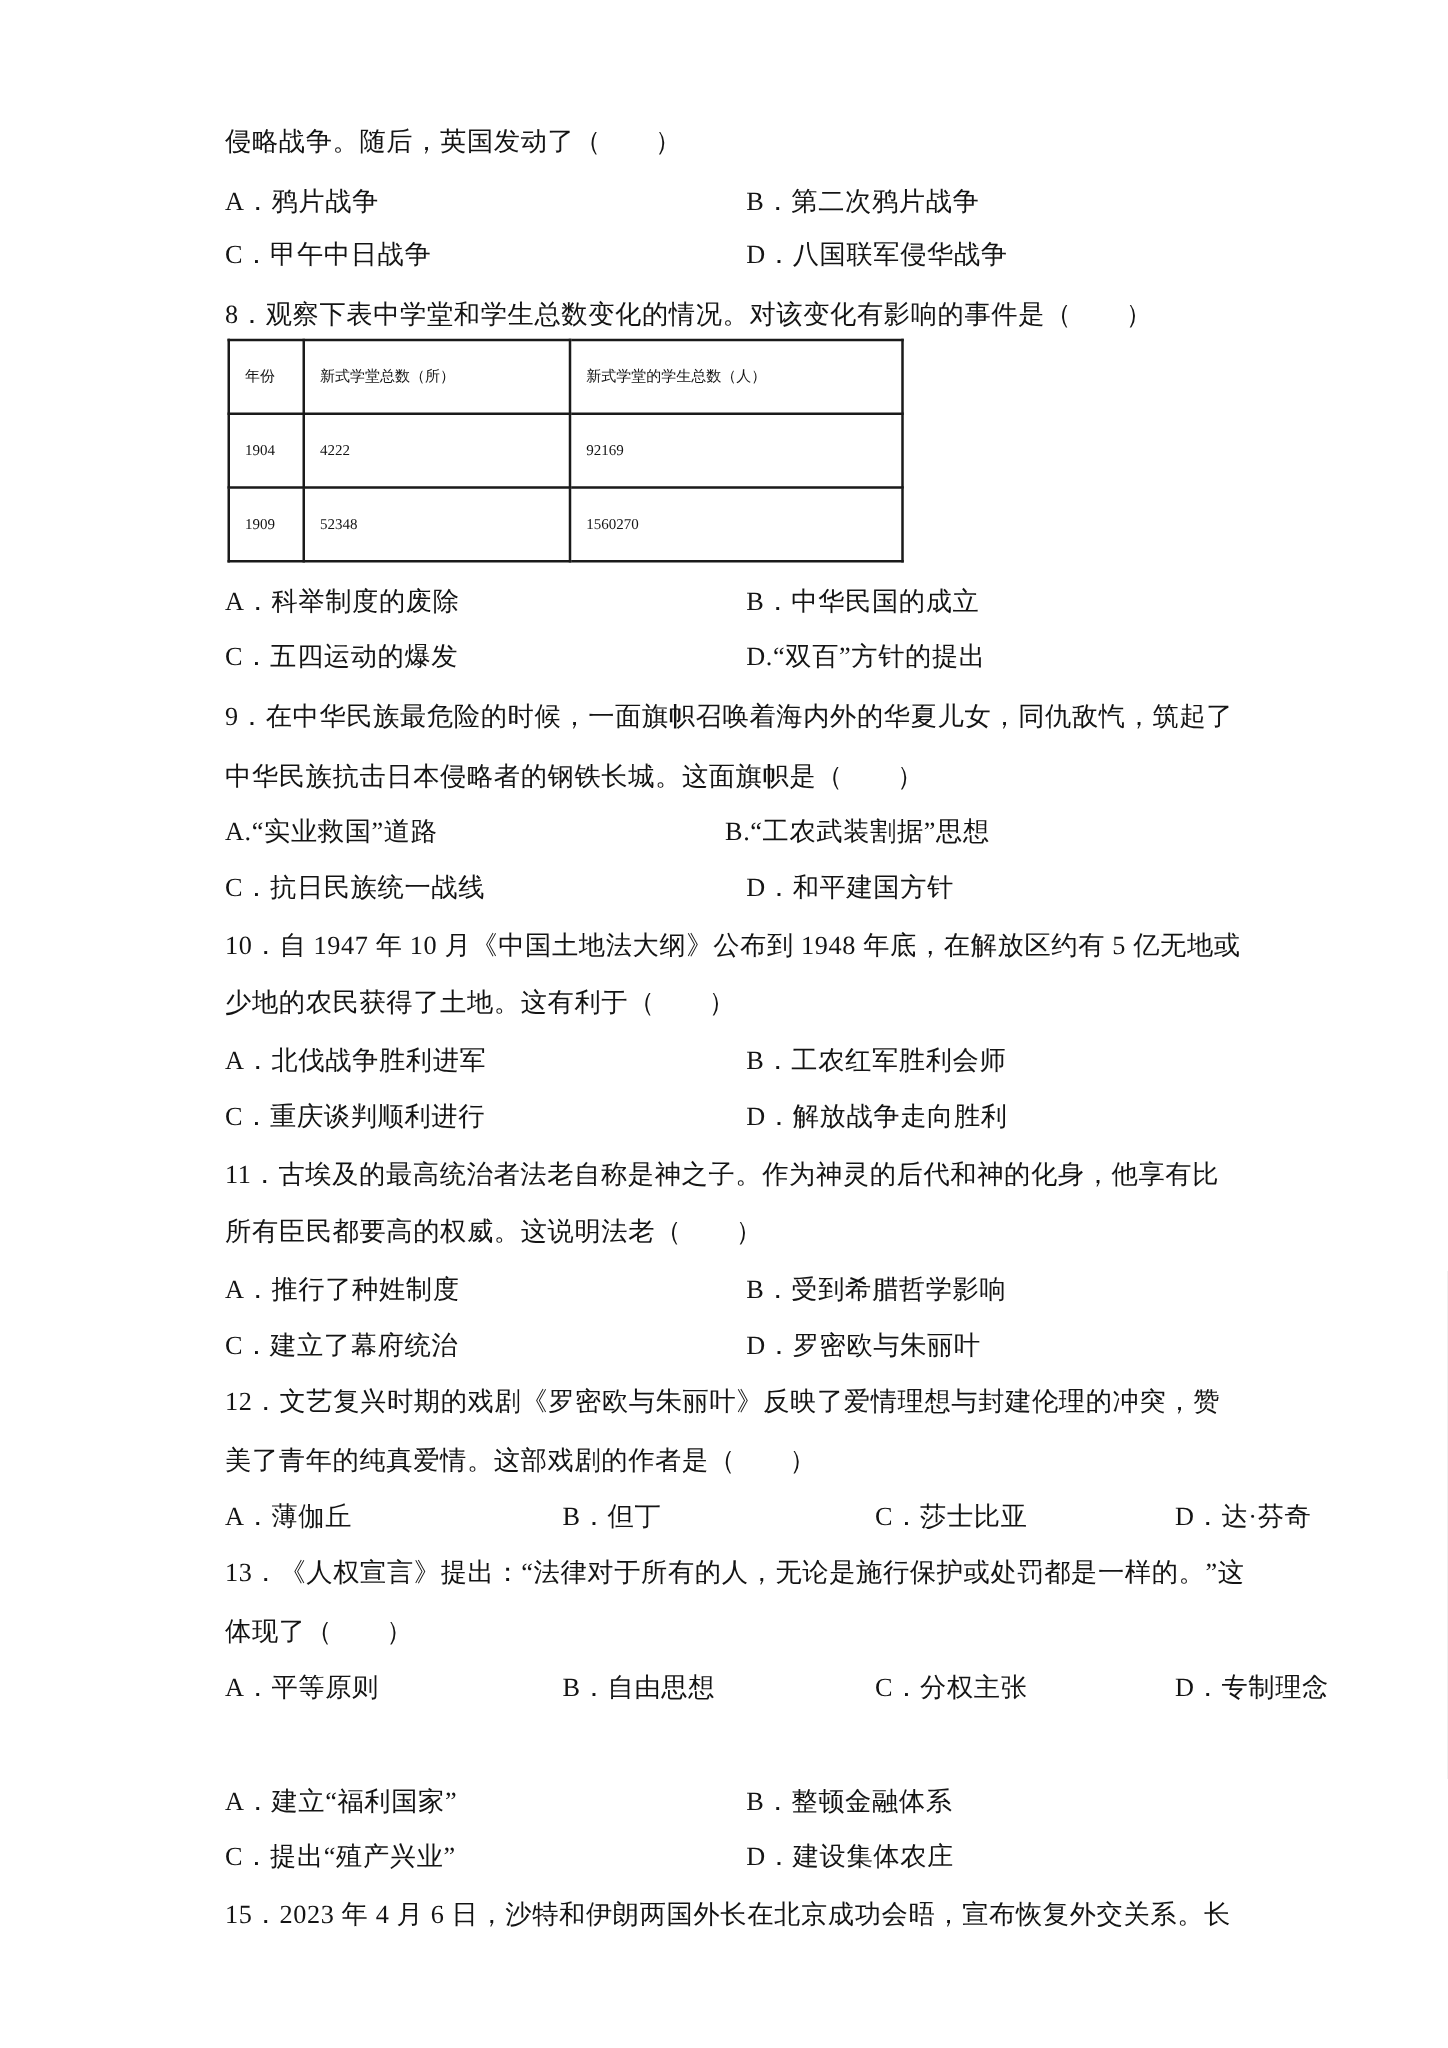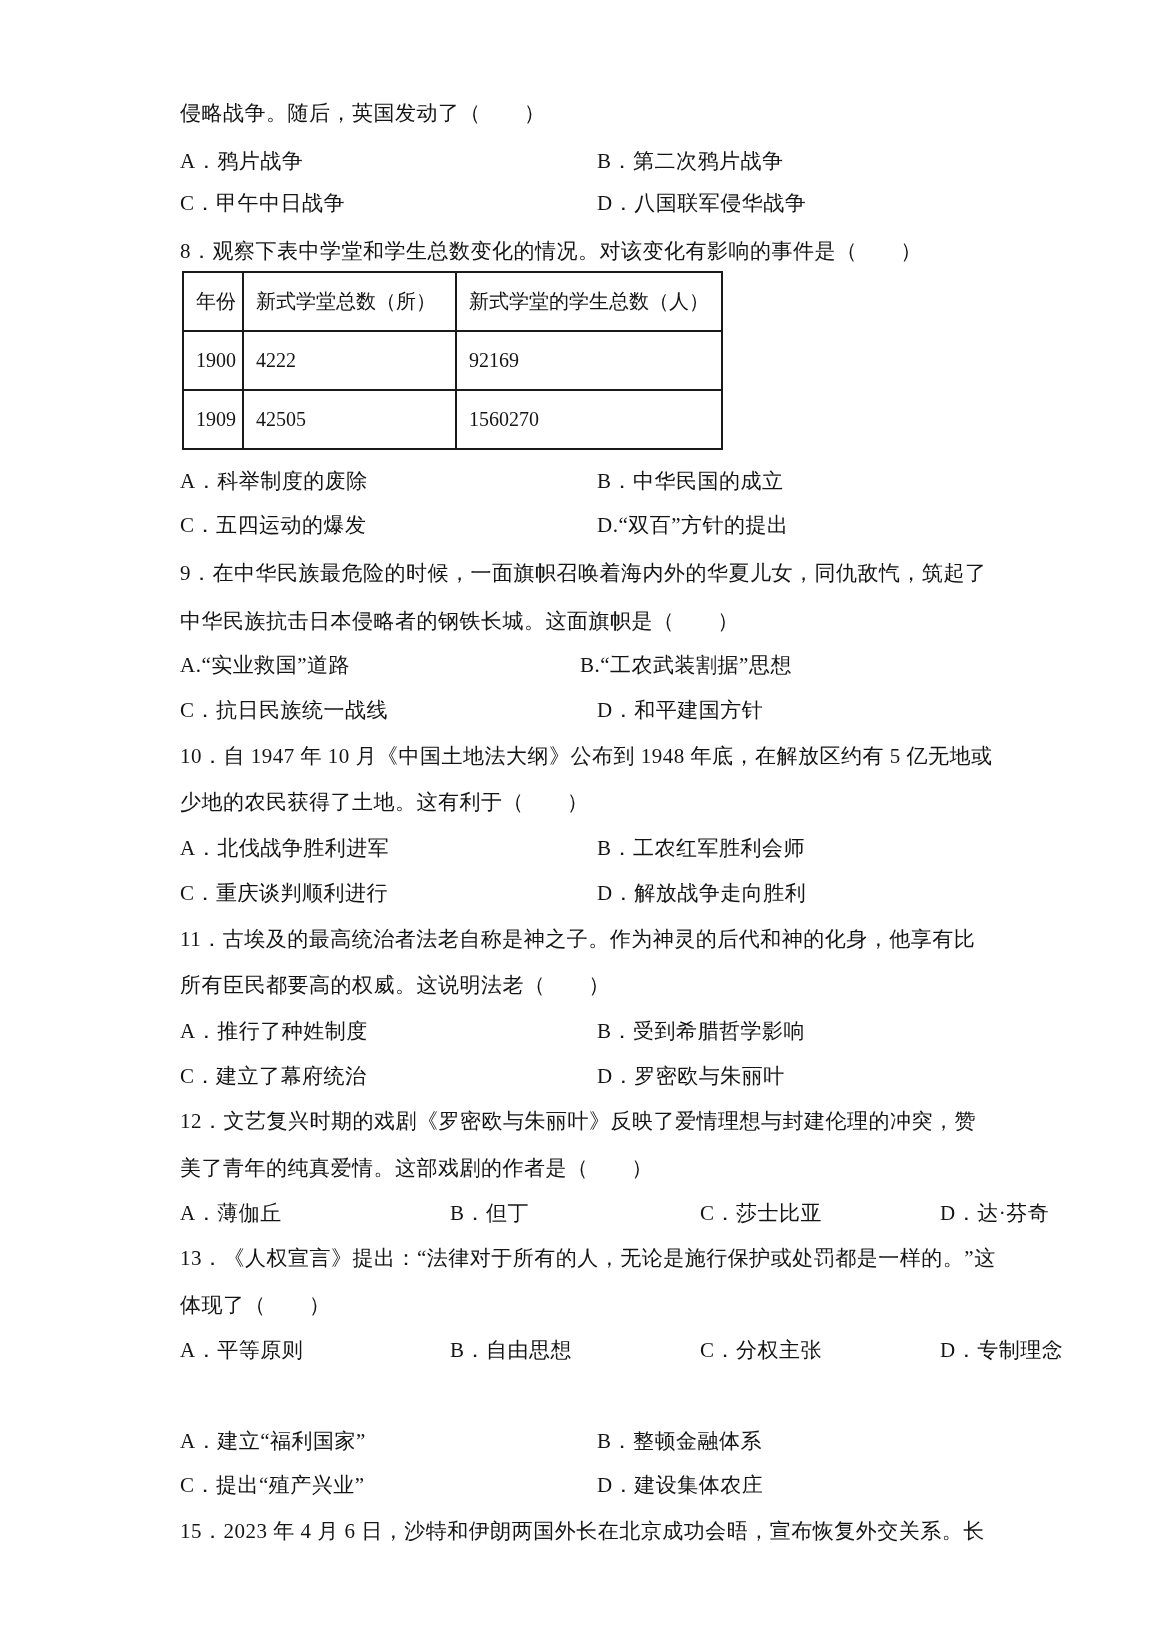--- a/index.html
+++ b/index.html
@@ -20,21 +20,21 @@
     line-height: 26px;
     letter-spacing: 0.5px;
     text-align: right;
   }
   table.qtable {
     position: absolute;
     left: 182px;
     top: 271px;
     border-collapse: collapse;
     table-layout: fixed;
-    font-size: 20px;
+    font-size: 12px;
   }
   table.qtable td, table.qtable th {
     border: 2px solid #1a1a1a;
     font-weight: normal;
     text-align: left;
     vertical-align: middle;
     padding: 0 0 0 12px;
     height: 57px;
     white-space: nowrap;
     overflow: hidden;
@@ -57,27 +57,27 @@
   <div class="t" style="left:180px;top:238px">8．观察下表中学堂和学生总数变化的情况。对该变化有影响的事件是（　　）</div>
 
   <table class="qtable">
     <tbody>
         <tr>
       <th class="c1">年份</th>
       <th class="c2">新式学堂总数（所）</th>
       <th class="c3">新式学堂的学生总数（人）</th>
     </tr>
     <tr>
-      <td>1900</td>
+      <td>1904</td>
       <td>4222</td>
       <td>92169</td>
     </tr>
     <tr>
       <td>1909</td>
-      <td>42505</td>
+      <td>52348</td>
       <td>1560270</td>
     </tr>
   </tbody>
     </table>
 
   <div class="t" style="left:180px;top:468px">A．科举制度的废除</div>
   <div class="t" style="left:597px;top:468px">B．中华民国的成立</div>
   <div class="t" style="left:180px;top:512px">C．五四运动的爆发</div>
   <div class="t" style="left:597px;top:512px">D.“双百”方针的提出</div>
 

